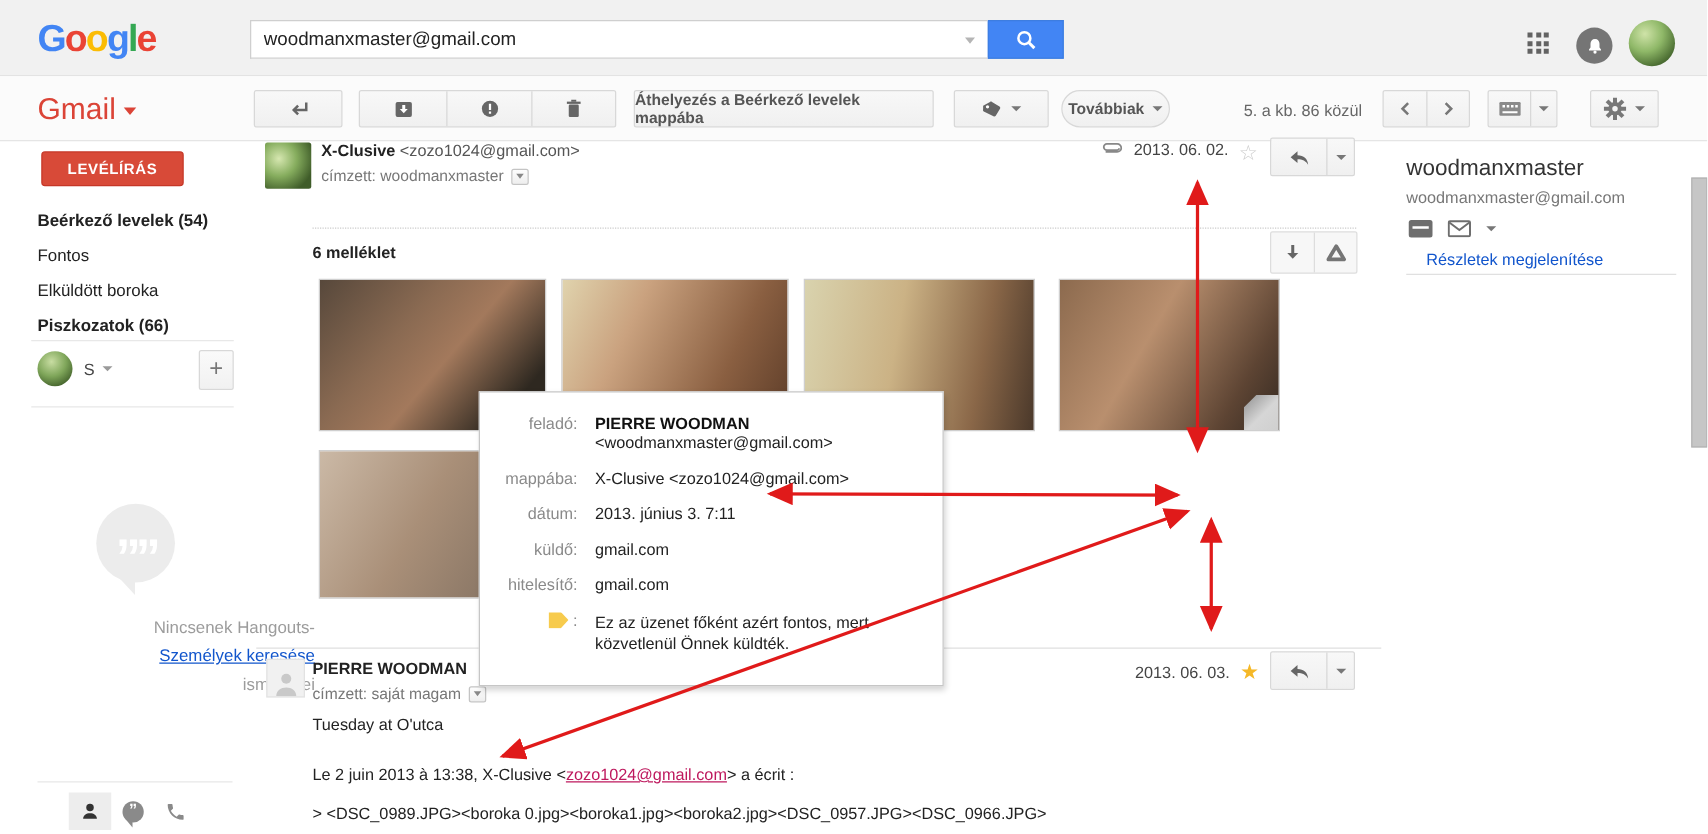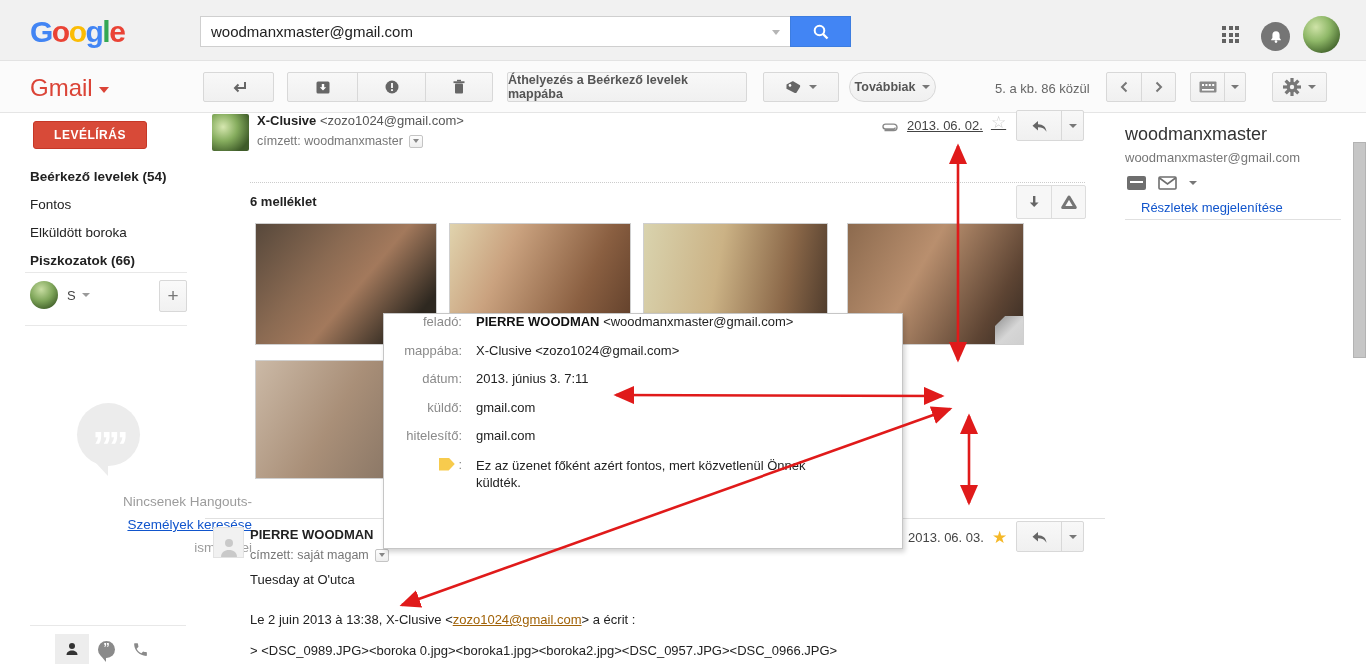--- a/index.html
+++ b/index.html
@@ -56,21 +56,21 @@
   .mini-hang { position:relative; width:17px; height:17px; border-radius:50%; background:#8a8a8a; color:#fff; font-size:13px; font-weight:bold; text-align:center; line-height:13px; letter-spacing:-1px; }
   .mini-hang:after { content:""; position:absolute; left:3px; bottom:-4px; border-left:5px solid transparent; border-top:6px solid #8a8a8a; }
 
   
   .msg-avatar1 { position:absolute; left:212px; top:114px; width:37px; height:37px; border-radius:2px; background:radial-gradient(circle at 30% 35%, #d6e7b0 0%, #86ad5e 40%, #3f5c29 80%); }
   .sender-line { position:absolute; left:257px; top:113px; font-size:13px; color:#555; }
   .sender-line b { color:#222; }
   .to-line { position:absolute; left:257px; top:134px; font-size:12.5px; color:#777; display:flex; align-items:center; }
   .dd-box { display:inline-flex; align-items:center; justify-content:center; width:14px; height:13px; border:1px solid #c4c4c4; border-radius:2px; background:linear-gradient(#fdfdfd,#eee); margin-left:6px; cursor:pointer; }
   .dd-box i { width:0; height:0; border-left:3px solid transparent; border-right:3px solid transparent; border-top:4px solid #888; }
-  .meta1 { position:absolute; left:880px; top:112px; display:flex; align-items:flex-end; font-size:13px; color:#444;text-decoration:underline; }
+  .meta1 { position:absolute; left:880px; top:112px; display:flex; align-items:flex-start; font-size:13px; color:#444; }
   .star { font-size:17px; color:#ccc; margin-left:8px; cursor:pointer; }
   .star.on { color:#f5b827; }
   .reply-group { position:absolute; display:flex; height:31px; border:1px solid #d8d8d8; border-radius:2px; background:linear-gradient(#f8f8f8,#f0f0f0); }
   .reply-group .rg-main { width:44px; display:flex; align-items:center; justify-content:center; cursor:pointer; }
   .reply-group .rg-dd { width:22px; display:flex; align-items:center; justify-content:center; border-left:1px solid #d8d8d8; cursor:pointer; }
   .dotted-div { position:absolute; left:250px; top:182px; width:835px; border-top:1px dotted #ccc; }
   .attach-label { position:absolute; left:250px; top:194px; font-size:13px; font-weight:bold; color:#222; }
   .dl-group { position:absolute; left:1016px; top:185px; display:flex; height:34px; border:1px solid #ddd; border-radius:2px; background:#f7f7f7; }
   .dl-group .seg { width:34px; display:flex; align-items:center; justify-content:center; cursor:pointer; }
   .dl-group .seg + .seg { border-left:1px solid #ddd; }
@@ -80,34 +80,34 @@
   .t3 { left:644px; top:224px; width:183px; background:linear-gradient(100deg,#d9d3ae 0%,#cbb285 40%,#8a6748 75%,#4a382a 100%); }
   .t4 { left:848px; top:224px; width:175px; background:linear-gradient(120deg,#8c6a4e 0%,#b98f6e 40%,#5d4433 80%,#352a22 100%); }
   .t5 { left:256px; top:361px; width:180px; height:117px; background:linear-gradient(120deg,#cbb9a6 0%,#a98f78 45%,#7a6a5c 100%); }
   .fold { position:absolute; right:0; bottom:0; width:28px; height:28px; background:linear-gradient(135deg,#8f8f8f 0%,#d6d6d6 55%,#cfcfcf 100%); clip-path:polygon(36% 0,100% 0,100% 100%,0 100%,0 36%); }
   .msg2-div { position:absolute; left:205px; top:518px; width:900px; border-top:1px solid #e0e0e0; }
   .msg-avatar2 { position:absolute; left:213px; top:527px; width:31px; height:31px; background:#f1f1f1; border:1px solid #e2e2e2; display:flex; align-items:flex-end; justify-content:center; overflow:hidden; }
   .sender2 { position:absolute; left:250px; top:527px; font-size:13px; font-weight:bold; color:#222; }
   .to-line2 { position:absolute; left:250px; top:548px; font-size:12.5px; color:#777; display:flex; align-items:center; }
   .meta2 { position:absolute; left:908px; top:527px; display:flex; align-items:center; font-size:13px; color:#444; }
   .body-line { position:absolute; left:250px; font-size:13px; color:#222; }
-  .quote-link { color:#a16207; text-decoration:underline; cursor:pointer; }
+  .quote-link { color:#be185d; text-decoration:underline; cursor:pointer; }
 
   
   .profile-name { position:absolute; left:1125px; top:124px; font-size:18px; color:#333; }
   .profile-email { position:absolute; left:1125px; top:150px; font-size:13px; color:#777; }
   .profile-icons { position:absolute; left:1127px; top:176px; display:flex; align-items:center; gap:12px; }
   .wallet-ic { position:relative; width:19px; height:14px; background:#6e6e6e; border-radius:2px; cursor:pointer; }
   .wallet-ic:after { content:""; position:absolute; left:3px; top:5px; width:13px; height:2px; background:#fff; }
   .details-link { position:absolute; left:1141px; top:200px; font-size:13px; color:#15c; cursor:pointer; }
   .panel-hr { position:absolute; left:1125px; top:219px; width:216px; border-top:1px solid #e0e0e0; }
   .scrollbar { position:absolute; left:1353px; top:142px; width:13px; height:216px; background:#c6c6c6; border:1px solid #b3b3b3; }
 
   
-  .tooltip { position:absolute; left:383px; top:313px; width:520px; height:236px; background:#fff; border:1px solid #c6c6c6; box-shadow:2px 3px 5px rgba(0,0,0,.18); z-index:30; font-size:13px; }
+  .tooltip { position:absolute; left:383px; top:313px; width:372px; height:236px; background:#fff; border:1px solid #c6c6c6; box-shadow:2px 3px 5px rgba(0,0,0,.18); z-index:30; padding-top:17px; font-size:13px; }
   .tt-row { display:flex; margin-bottom:13.5px; }
   .tt-label { width:78px; text-align:right; color:#8a8a8a; flex-shrink:0; }
   .tt-value { margin-left:14px; color:#222; }
   .tt-value b { color:#111; }
   .imp-marker { display:inline-block; width:16px; height:13px; background:#f7cb4d; clip-path:polygon(0 0,62% 0,100% 50%,62% 100%,0 100%); vertical-align:-2px; }
   .tt-note { width:336px; line-height:17px; }
 
   
   .arrows { position:absolute; left:0; top:0; z-index:60; pointer-events:none; }
 

